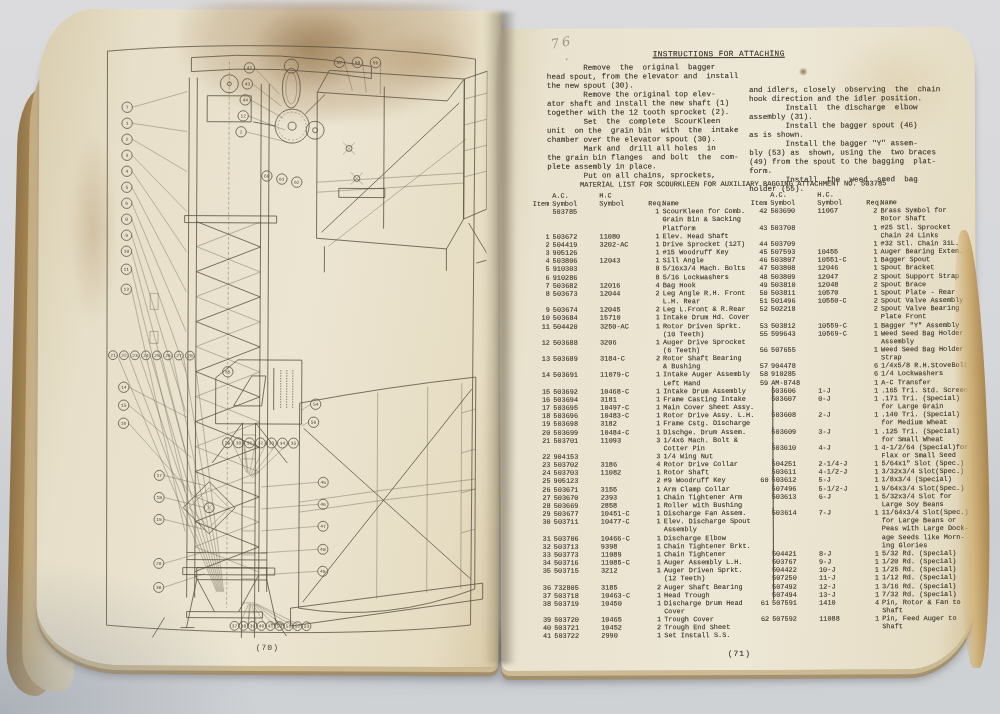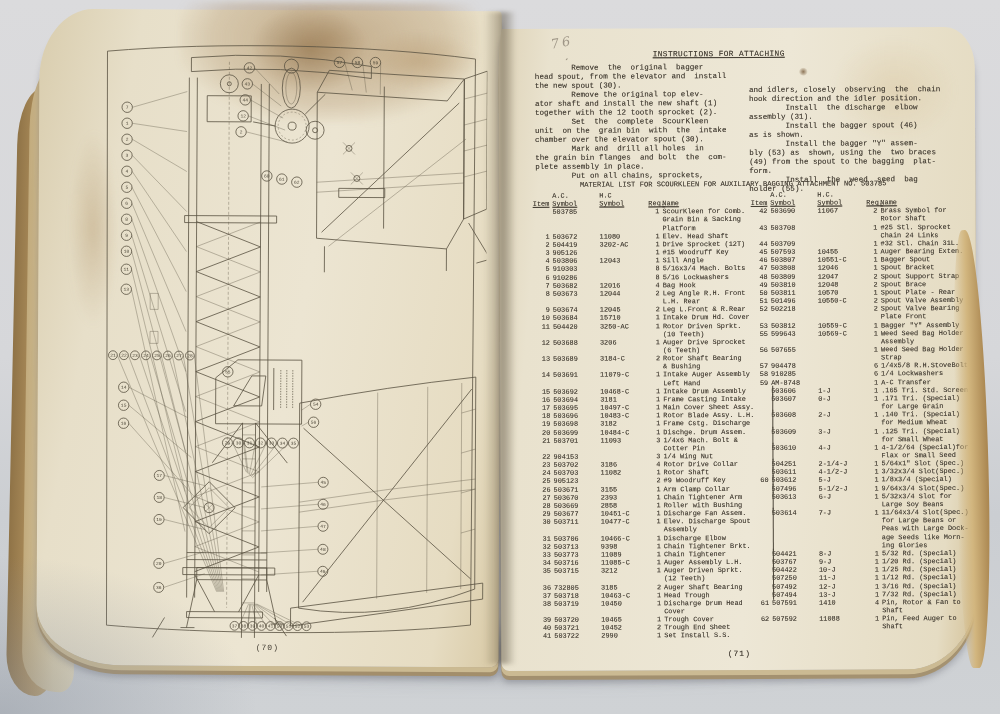--- a/index.html
+++ b/index.html
@@ -46,35 +46,35 @@
   .pn-left{bottom:14px;}
   .hand{position:absolute;left:52px;top:6px;font-family:"DejaVu Serif",serif;font-style:italic;
     font-size:13px;color:#8d8476;transform:rotate(-10deg);letter-spacing:3px;opacity:.8;}
   .hand-tick{position:absolute;left:66px;top:28px;font-family:"DejaVu Serif",serif;font-size:9px;color:#8d8476;transform:rotate(14deg);}
   
   .rp-content{position:absolute;inset:0;font-size:7.6px;line-height:9px;color:#433d33;
     text-shadow:0 0 .4px rgba(67,61,51,.55);}
   .instr-title{position:absolute;left:70px;top:22px;width:300px;text-align:center;font-size:7.8px;
     text-decoration:underline;text-underline-offset:1px;letter-spacing:.4px;white-space:pre;}
   .instr-col{position:absolute;white-space:pre-wrap;}
-  #instr-left{left:36px;top:35px;width:218px;}
+  #instr-left{left:48px;top:35px;width:218px;}
   #instr-right{left:250px;top:58px;width:216px;}
   .mat-title{position:absolute;left:24px;top:152px;width:420px;text-align:center;font-size:7.1px;white-space:pre;}
   .ptable{position:absolute;top:163px;font-size:6.9px;}
   #tbl-left{left:33px;width:218px;}
   #tbl-right{left:251px;width:218px;}
   .trow{display:flex;line-height:8.15px;position:relative;}
   .c{flex:none;white-space:pre-line;}
   .c.item{width:17px;text-align:right;padding-right:3px;}
   .c.ac{width:47px;}
   .c.hc{width:49px;}
   .c.req{width:11px;text-align:right;padding-right:3px;}
   .c.name{width:91px;}
   .trow.grp::before{content:"";position:absolute;left:21px;top:-1px;bottom:-1px;border-left:1px solid #4c463a;}
-  .ul{text-decoration:underline;text-underline-offset:1px;}
+  .ul{text-underline-offset:1px;}
   
   #parts-svg{position:absolute;left:28px;top:22px;}
   #parts-svg path,#parts-svg line,#parts-svg rect,#parts-svg circle,#parts-svg ellipse,#parts-svg polyline
     {stroke:#5a5342;fill:none;stroke-width:.8;}
   #parts-svg .thin{stroke-width:.5;opacity:.75;}
   #parts-svg .cn{fill:#4a4436;stroke:none;font-size:4.6px;font-family:"Liberation Mono",monospace;}
   #parts-svg .leader{stroke-width:.45;opacity:.8;}
   #parts-svg .sq{stroke-dasharray:1.4,1.2;stroke-width:.7;}
 </style>
 </head>
@@ -581,21 +581,21 @@
             <span class="c ac">503695</span>
             <span class="c hc">10497-C</span>
             <span class="c req">1</span>
             <span class="c name">Main Cover Sheet Assy.</span>
           </div>
           <div class="trow">
             <span class="c item">18</span>
             <span class="c ac">503696</span>
             <span class="c hc">10483-C</span>
             <span class="c req">1</span>
-            <span class="c name">Rotor Blade Assy. L.H.</span>
+            <span class="c name">Rotor Drive Assy. L.H.</span>
           </div>
           <div class="trow">
             <span class="c item">19</span>
             <span class="c ac">503698</span>
             <span class="c hc">3182</span>
             <span class="c req">1</span>
             <span class="c name">Frame Cstg. Discharge</span>
           </div>
           <div class="trow">
             <span class="c item">20</span>

